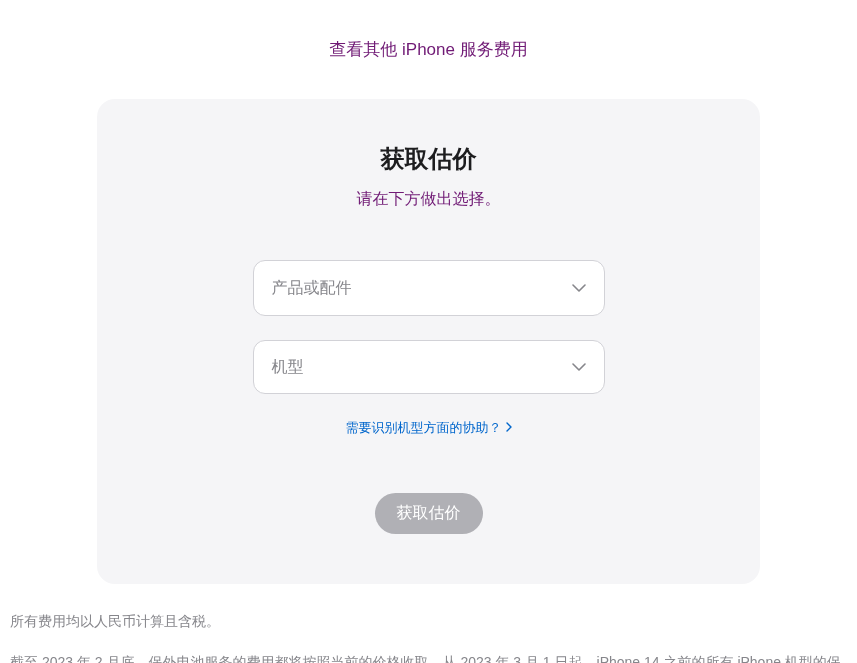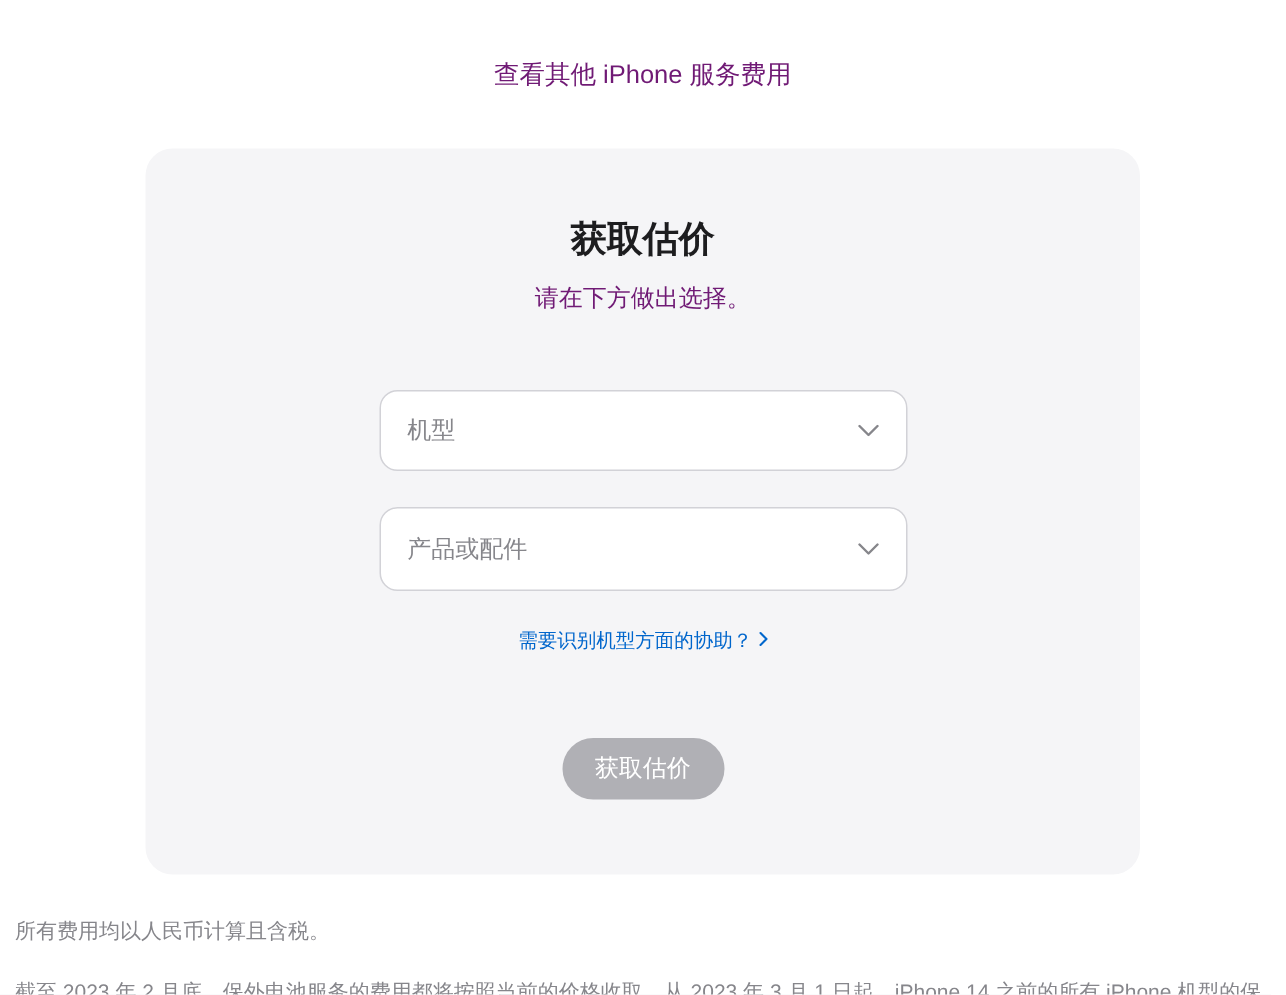--- a/index.html
+++ b/index.html
@@ -111,34 +111,34 @@
 <body>
 
 <div class="top-link">
   <a>查看其他 iPhone 服务费用</a>
 </div>
 
 <div class="card">
   <h2 class="card-title">获取估价</h2>
   <p class="card-subtitle">请在下方做出选择。</p>
 
-  <div class="select-wrap model">
+  <div class="select-wrap">
     <div class="select-box">
-      <span>机型</span>
+      <span>产品或配件</span>
       <span class="chevron">
         <svg viewBox="0 0 14 8" width="14" height="8">
             <path d="M1 1 L7 7 L13 1" stroke="#86868b" stroke-width="1.6" fill="none" stroke-linecap="round" stroke-linejoin="round"></path>
           </svg>
       </span>
     </div>
   </div>
 
-  <div class="select-wrap">
+  <div class="select-wrap model">
     <div class="select-box">
-      <span>产品或配件</span>
+      <span>机型</span>
       <span class="chevron">
         <svg viewBox="0 0 14 8" width="14" height="8">
             <path d="M1 1 L7 7 L13 1" stroke="#86868b" stroke-width="1.6" fill="none" stroke-linecap="round" stroke-linejoin="round"></path>
           </svg>
       </span>
     </div>
   </div>
 
   <div class="help-link">
     <span>需要识别机型方面的协助？</span>

